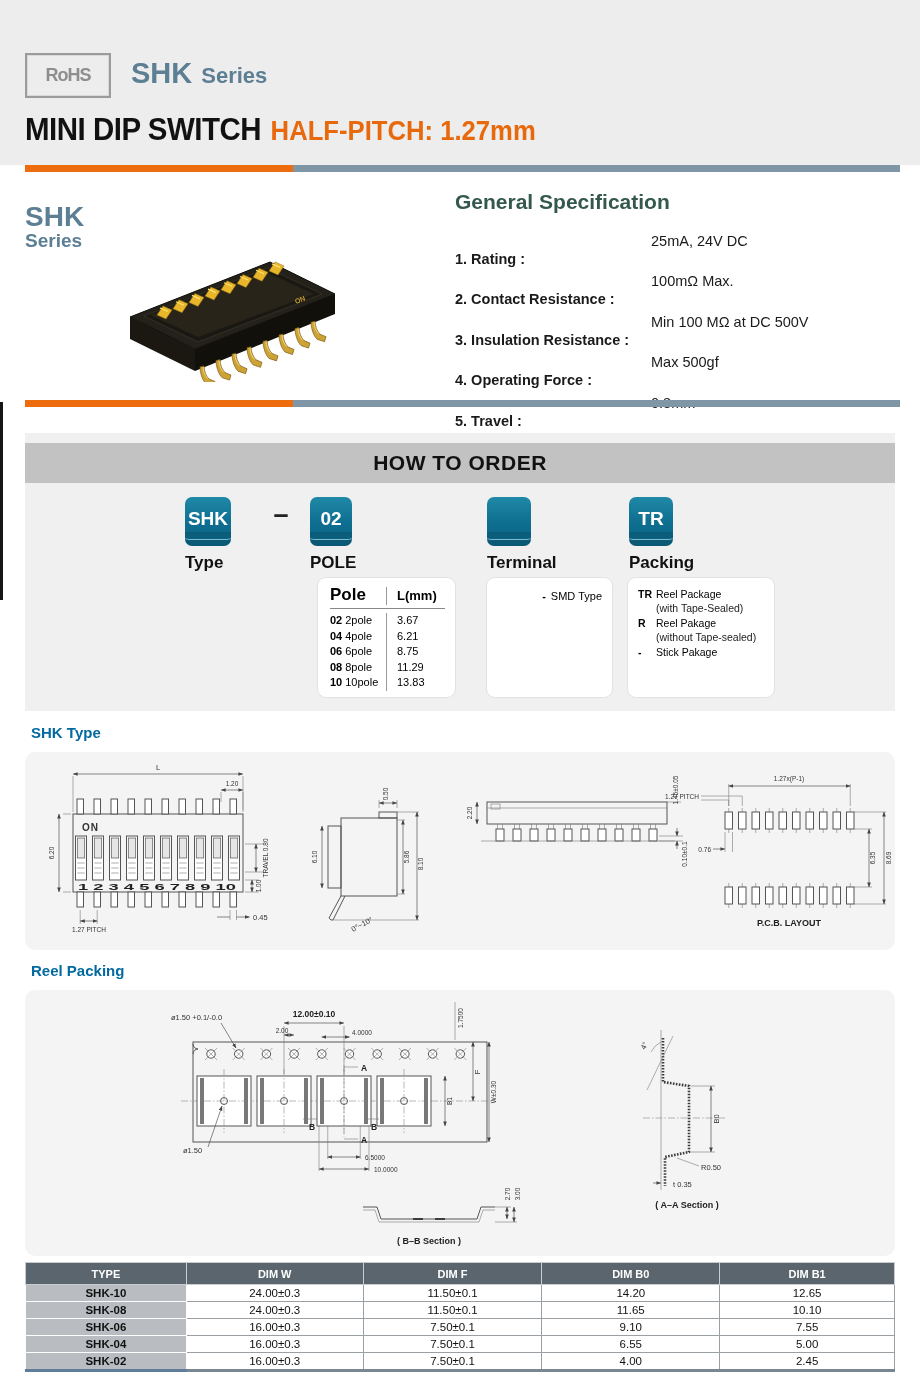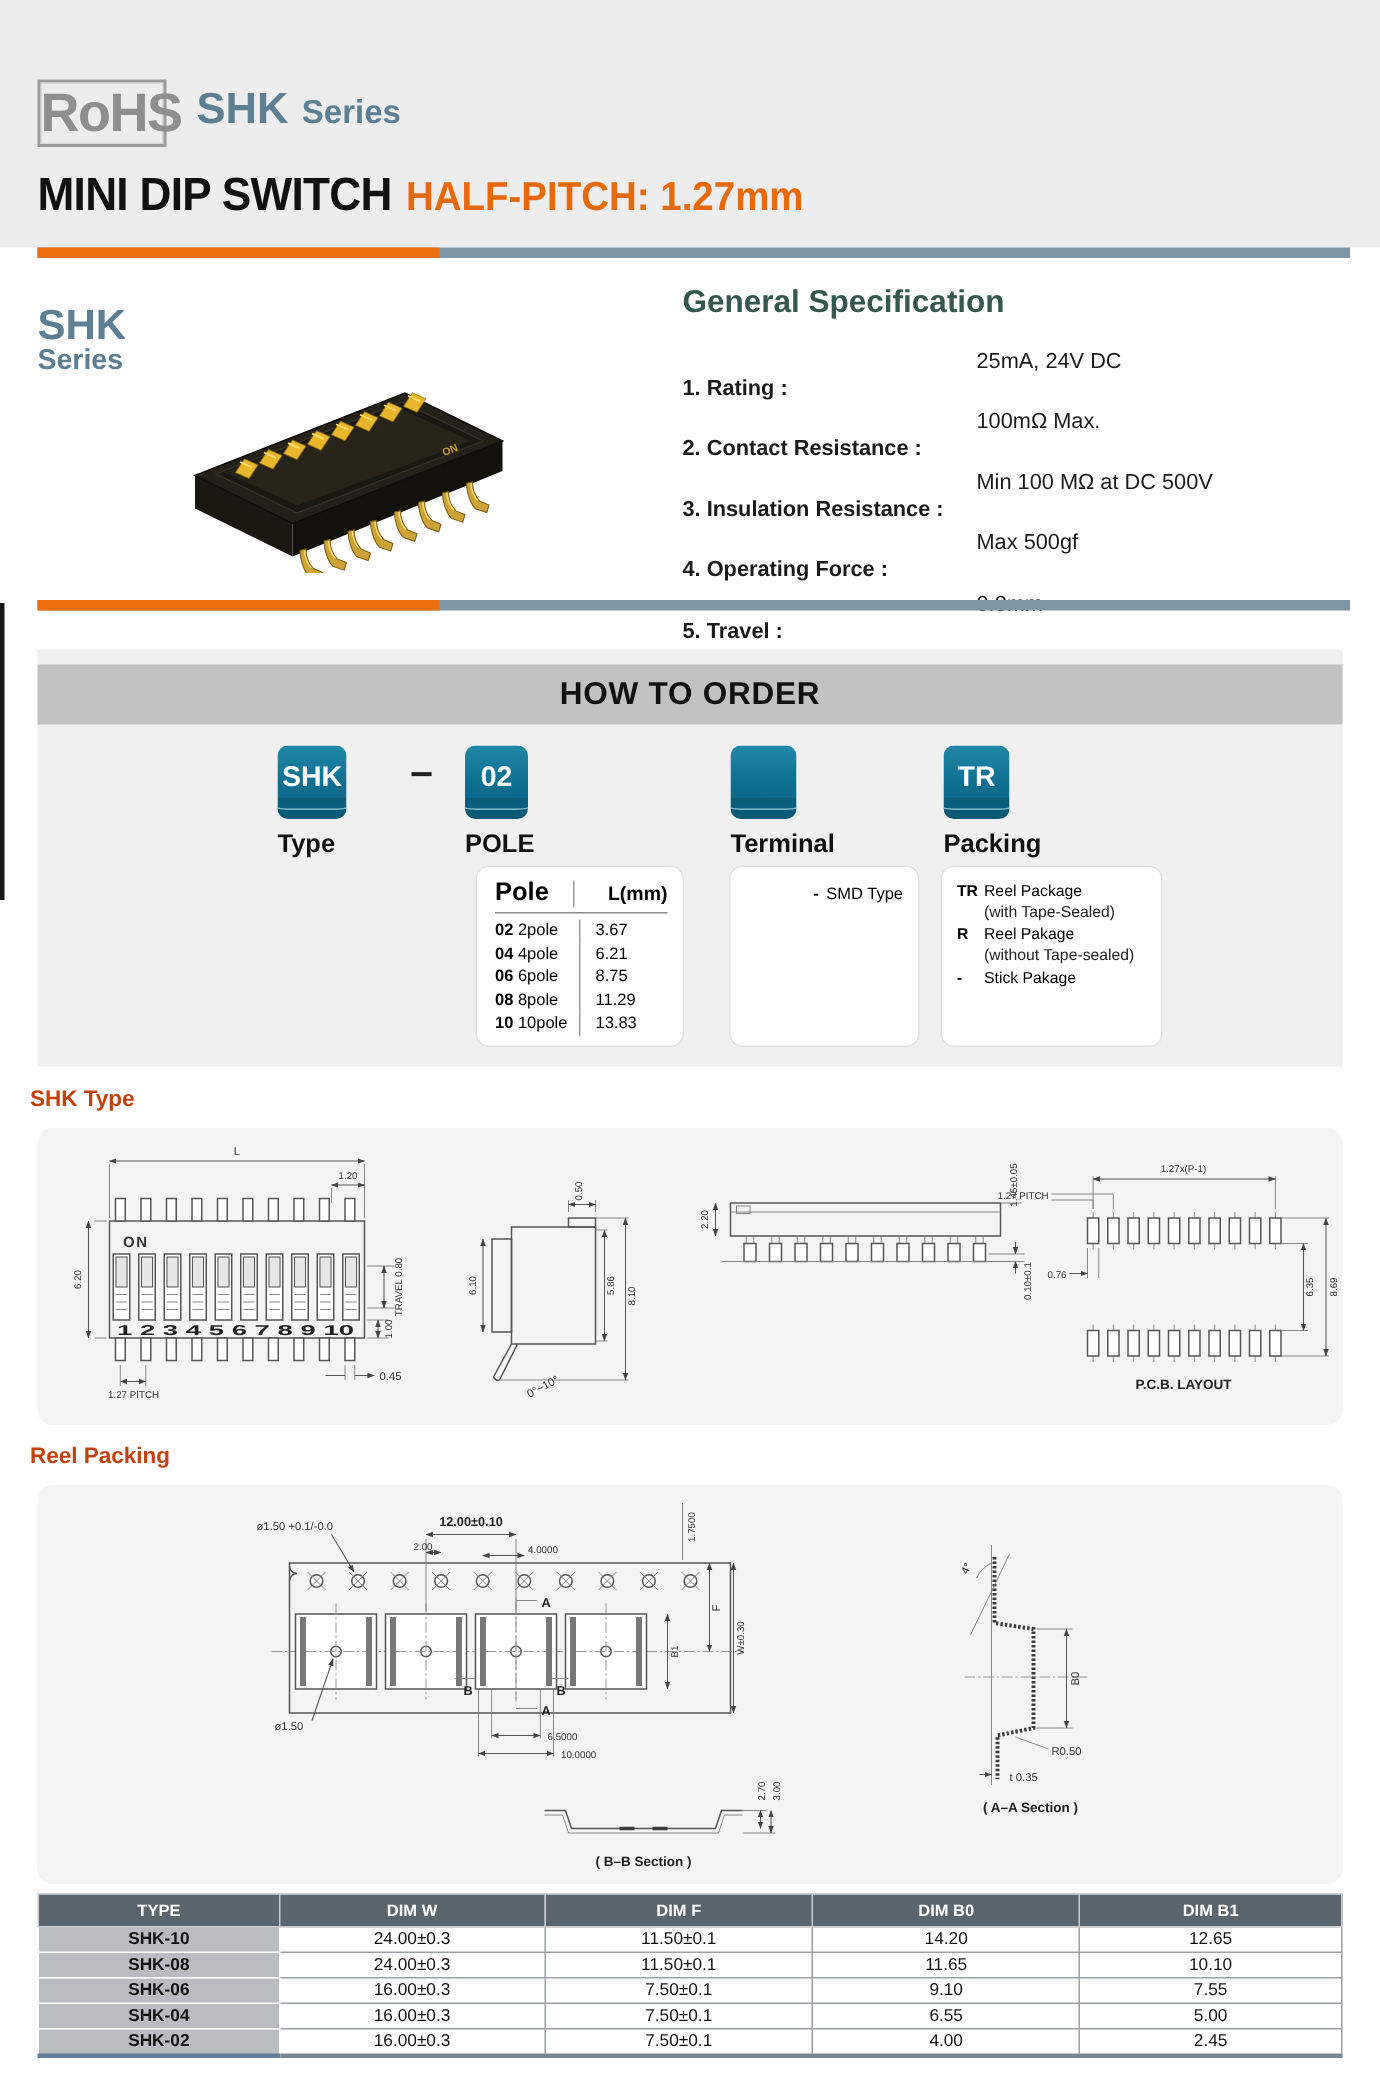--- a/index.html
+++ b/index.html
@@ -1,19 +1,19 @@
 <!DOCTYPE html>
 <html><head>
 <meta charset="utf-8">
 <style>
   html,body{margin:0;padding:0;background:#fff;}
   .page{position:relative;width:920px;height:1388px;background:#fff;font-family:"Liberation Sans",sans-serif;overflow:hidden;}
   
   .hdr{position:absolute;left:0;top:0;width:920px;height:165px;background:#ededed;}
-  .rohs{position:absolute;left:25px;top:53px;width:82px;height:41px;border:2px solid #9b9b9b;box-shadow:0 0 0 1px #d9d9d9 inset;color:#8e8e8e;font-size:36px;font-weight:700;text-align:center;line-height:40px;letter-spacing:-1px;}
+  .rohs{position:absolute;left:25px;top:53px;width:82px;height:41px;border:2px solid #9b9b9b;box-shadow:0 0 0 1px #d9d9d9 inset;color:#8e8e8e;font-size:18px;font-weight:700;text-align:center;line-height:40px;letter-spacing:-1px;}
   .hseries{position:absolute;left:131px;top:57px;white-space:nowrap;}
   .hseries .big{font-size:29px;font-weight:700;color:#5c7f94;letter-spacing:0;}
   .hseries .small{font-size:22px;font-weight:700;color:#5c7f94;margin-left:9px;}
   .title-row{position:absolute;left:25px;top:112px;white-space:nowrap;transform:scaleX(.95);transform-origin:left;}
   .title-main{font-size:31px;font-weight:700;color:#111;letter-spacing:-0.5px;}
   .title-sub{font-size:27px;font-weight:700;color:#e8690b;margin-left:10px;}
   .divider{position:absolute;left:25px;width:875px;height:7px;background:#7e96a6;}
   .divider .or{position:absolute;left:0;top:0;width:268px;height:7px;background:#ed6c0e;}
   .edgemark{position:absolute;left:0;top:402px;width:3px;height:198px;background:#161616;}
   
@@ -30,34 +30,34 @@
   
   .order{position:absolute;left:25px;top:433px;width:870px;height:278px;background:#f0f0f0;}
   .orderbar{position:absolute;left:0;top:10px;width:870px;height:40px;background:#c2c2c2;color:#111;font-size:21px;font-weight:700;text-align:center;line-height:40px;letter-spacing:.5px;}
   .codebox{position:absolute;top:64px;height:43px;border-radius:7px;background:linear-gradient(180deg,#2089a8 0%,#0f7092 55%,#0d6a8c 80%,#0a5d78 82%,#0b6080 100%);border-bottom:6px solid #0a5a75;box-shadow:inset 0 -1px 0 #7fb9cc;color:#fff;font-size:19px;font-weight:700;text-align:center;line-height:43px;}
   .dashsep{position:absolute;top:66px;left:232px;width:48px;font-size:27px;font-weight:700;color:#222;text-align:center;}
   .codelabel{position:absolute;top:120px;font-size:17px;font-weight:700;color:#111;}
   .card{position:absolute;top:145px;height:119px;background:#fff;border-radius:8px;box-shadow:0 0 0 1px #e2e2e2;box-sizing:border-box;}
   .polecard{left:293px;width:137px;padding:7px 10px 0 12px;}
   .polehead{display:flex;align-items:baseline;border-bottom:1px solid #888;padding-bottom:3px;}
   .poleh1{width:56px;font-size:17px;font-weight:700;}
-  .poleh2{font-size:13px;font-weight:700;border-left:1px solid #999;padding-left:22px;line-height:18px;}
+  .poleh2{font-size:13px;font-weight:700;border-left:1px solid #999;padding-left:10px;line-height:18px;}
   .polerow{display:flex;font-size:11px;line-height:15.6px;}
   .polerow .c1{width:56px;flex:none;}
   .polerow .c1 b{margin-right:3px;}
   .polerow .c2{border-left:1px solid #999;padding-left:10px;}
   .polerows{padding-top:4px;}
   .termcard{left:462px;width:125px;padding:12px 10px;font-size:11px;text-align:right;}
   .termcard b{margin-right:5px;}
   .packcard{left:603px;width:146px;padding:10px 6px 0 10px;font-size:10.5px;line-height:13.5px;}
   .packitem{display:flex;margin-bottom:2px;}
   .packcode{width:18px;font-weight:700;flex:none;}
   .packnote{color:#222;}
   
-  .seclabel{position:absolute;left:20px;font-size:15px;font-weight:700;color:#c2410c;}
+  .seclabel{position:absolute;left:31px;font-size:15px;font-weight:700;color:#0369a1;}
   .panel{position:absolute;left:25px;width:870px;background:#f4f4f4;border-radius:10px;}
   .p1{top:752px;height:198px;}
   .p2{top:990px;height:266px;}
   
   .ln{stroke:#555;stroke-width:1;fill:none;}
   .lnf{stroke:#555;stroke-width:1;fill:#fff;}
   .tn{stroke:#7a7a7a;stroke-width:.6;fill:none;}
   .dm{stroke:#555;stroke-width:.7;fill:none;marker-start:url(#ar);marker-end:url(#ar);}
   .dm1{stroke:#555;stroke-width:.7;fill:none;marker-end:url(#ar);}
   .cl{stroke:#8a8a8a;stroke-width:.6;stroke-dasharray:7 2 1.5 2;fill:none;}

